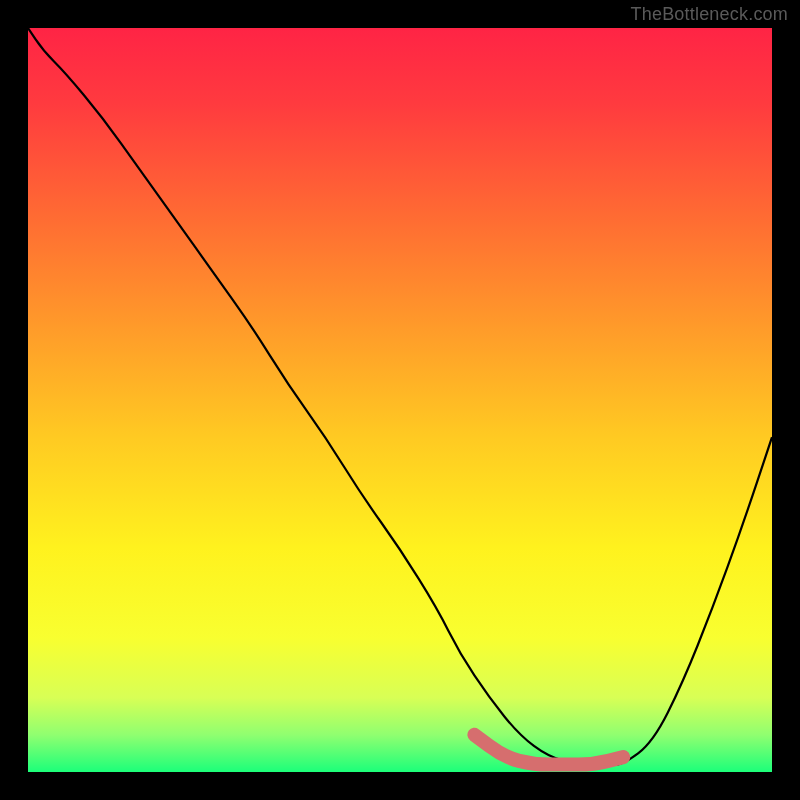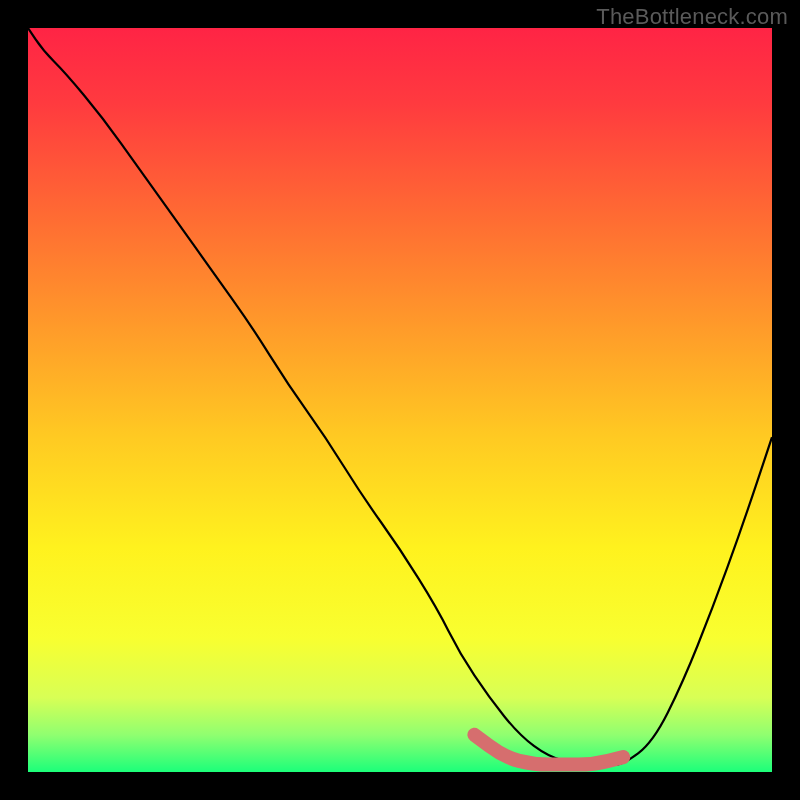--- a/index.html
+++ b/index.html
@@ -9,21 +9,21 @@
     height: 800px;
     background: #000;
     font-family: Arial, Helvetica, sans-serif;
     position: relative;
   }
   .watermark {
     position: absolute;
     top: 4px;
     right: 12px;
     color: #5a5a5a;
-    font-size: 22px;
+    font-size: 18px;
     font-weight: 500;
     z-index: 10;
     letter-spacing: 0.2px;
   }
   .plot-wrap {
     position: absolute;
     left: 28px;
     top: 28px;
     width: 744px;
     height: 744px;

